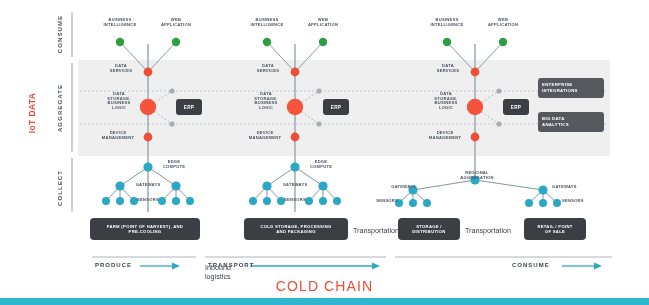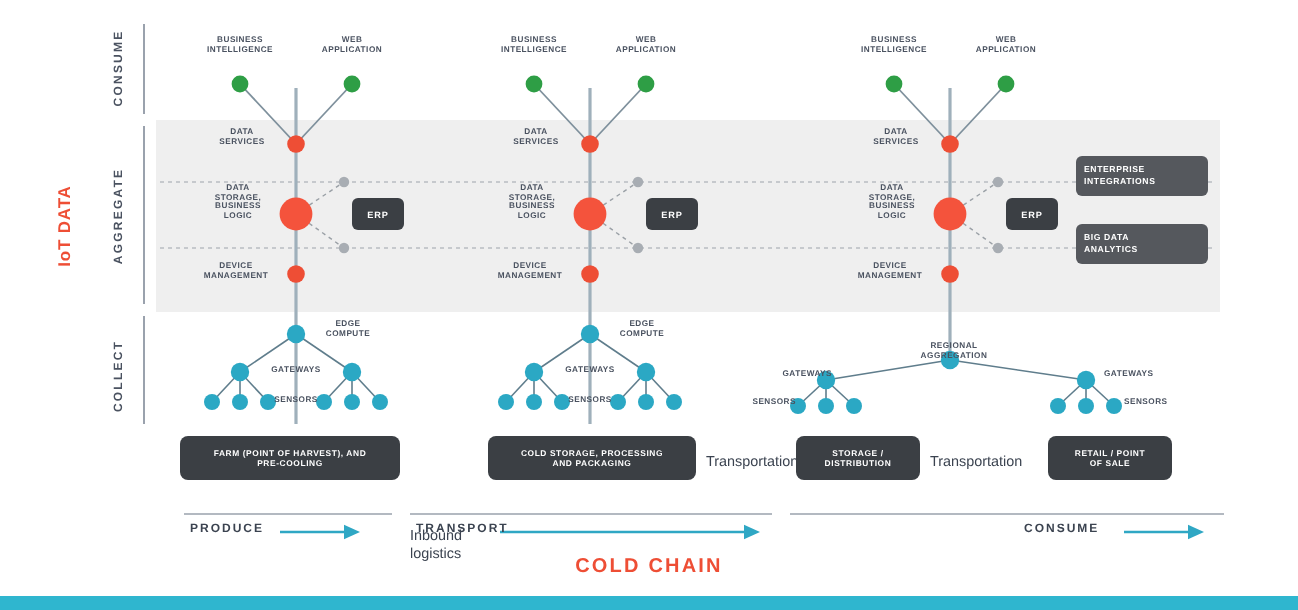--- a/index.html
+++ b/index.html
@@ -26,21 +26,21 @@
        display:flex;align-items:center;justify-content:center;
        font-size:4.6px;font-weight:bold;letter-spacing:.4px;}
   .sidebox{position:absolute;background:#55585d;border-radius:3px;color:#ffffff;
        display:flex;align-items:center;justify-content:flex-start;text-align:left;
        font-size:4.3px;font-weight:bold;letter-spacing:.3px;line-height:1.3;
        white-space:pre-line;padding:0 4px;box-sizing:border-box;text-transform:uppercase;}
   .plain{position:absolute;font-size:7.2px;color:#3b4350;line-height:1.25;
        white-space:pre-line;letter-spacing:0;}
   .flowlbl{position:absolute;font-size:6px;font-weight:bold;letter-spacing:1px;
        color:#3b4350;text-transform:uppercase;}
-  .coldchain{position:absolute;font-size:10px;font-weight:bold;letter-spacing:1.1px;
+  .coldchain{position:absolute;font-size:14px;font-weight:normal;letter-spacing:1.1px;
        color:#ee4e35;text-transform:uppercase;}
   .bottombar{position:absolute;left:0;bottom:0;width:649px;height:7px;background:#2fb6cf;}
 </style>
 </head>
 <body>
 
 <div id="stage">
 
   <svg id="diagram" viewBox="0 0 649 305">
 

